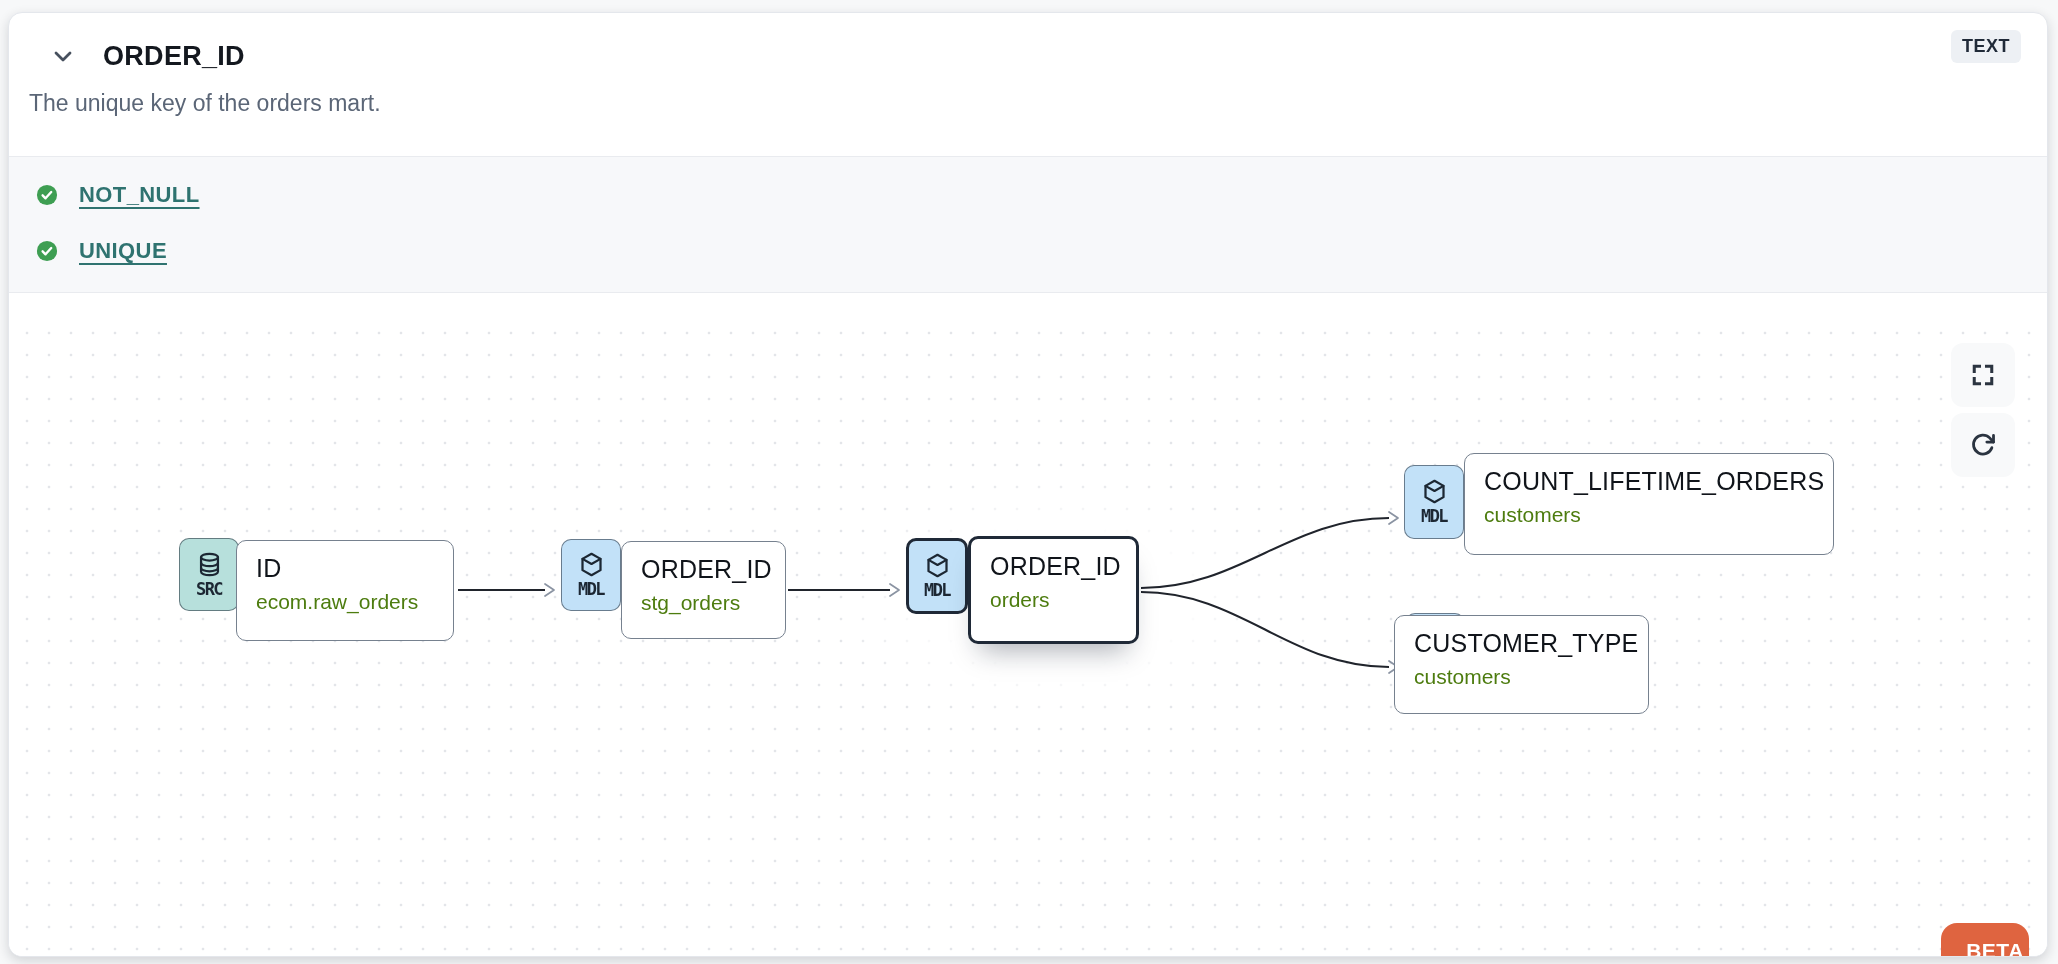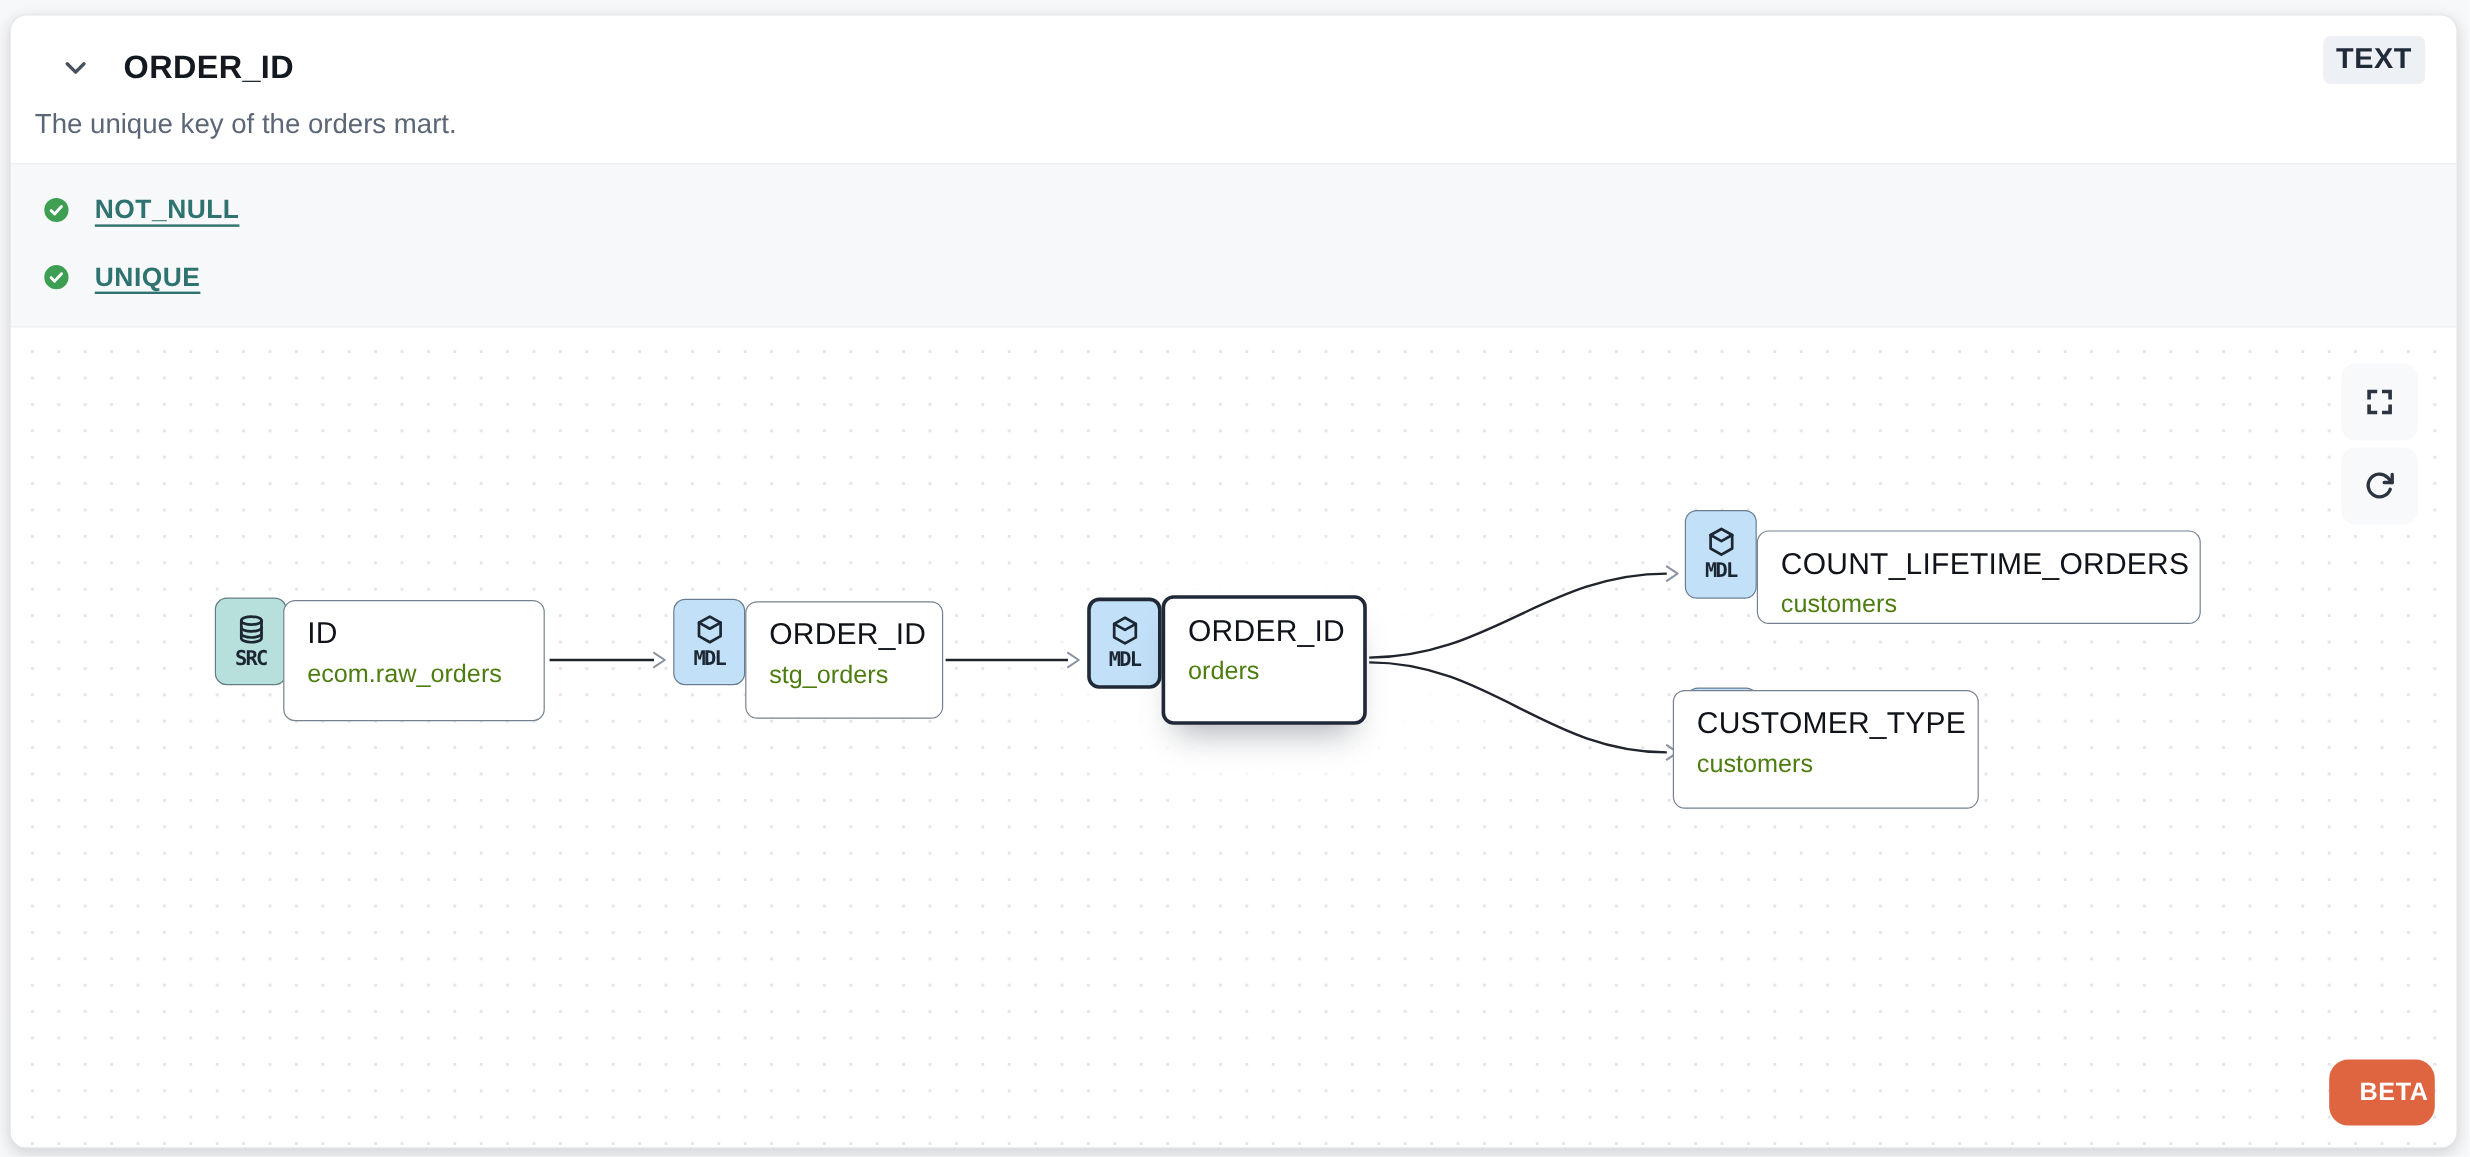--- a/index.html
+++ b/index.html
@@ -12,34 +12,35 @@
   }
   .card {
     position: absolute; left: 8px; top: 12px;
     width: 2040px; height: 945px;
     background: #ffffff;
     border: 1px solid #e4e7ec;
     border-radius: 14px;
     box-shadow: 0 4px 12px rgba(16,24,40,.16);
     display: flex; flex-direction: column;
     overflow: hidden;
+    gap: 20px;
   }
 
   
   .header { position: relative; height: 123px; flex: 0 0 auto; }
   .title-row { display: flex; align-items: center; padding: 27px 0 0 38px; }
   .chevron-btn {
     background: none; border: none; cursor: pointer;
     width: 32px; height: 32px; display: flex; align-items: center; justify-content: center;
   }
   .title { font-size: 27px; font-weight: 600; color: #14181f; letter-spacing: .3px; margin-left: 24px; }
   .type-badge {
     position: absolute; top: 17px; right: 26px;
     background: #edf0f4; color: #202a38;
-    font-size: 24px; font-weight: 600; letter-spacing: .5px;
+    font-size: 18px; font-weight: 600; letter-spacing: .5px;
     padding: 6px 11px; border-radius: 6px;
   }
   .description { margin: 18px 0 0 20px; font-size: 23px; color: #5b6677; }
 
   
   .tests {
     flex: 0 0 137px;
     background: #f7f8fa;
     border-top: 1px solid #e9ebef;
     border-bottom: 1px solid #e9ebef;
@@ -97,21 +98,21 @@
   .node.selected .nbadge { border: 3px solid #1f2937; }
 
   
   .n1 .nbadge { left: 170px; top: 225px; height: 73px; }
   .n1 .ncard  { left: 227px; top: 227px; width: 218px; height: 101px; }
   .n2 .nbadge { left: 552px; top: 226px; height: 72px; }
   .n2 .ncard  { left: 612px; top: 228px; width: 165px; height: 98px; }
   .n3 .nbadge { left: 897px; top: 225px; height: 76px; width: 62px; }
   .n3 .ncard  { left: 959px; top: 223px; width: 171px; height: 108px; }
   .n4 .nbadge { left: 1395px; top: 152px; height: 74px; }
-  .n4 .ncard  { left: 1455px; top: 169px; width: 370px; height: 78px; }
+  .n4 .ncard  { left: 1455px; top: 140px; width: 370px; height: 102px; }
   .n5 .nbadge { left: 1396px; top: 300px; height: 73px; }
   .n5 .ncard  { left: 1385px; top: 302px; width: 255px; height: 99px; }
 
   
   .ctrl-btn {
     position: absolute; width: 64px; height: 64px; border: none; border-radius: 12px;
     background: #f8f9fa; display: flex; align-items: center; justify-content: center;
     cursor: pointer; z-index: 3;
   }
   .ctrl-fullscreen { left: 1942px; top: 30px; }

